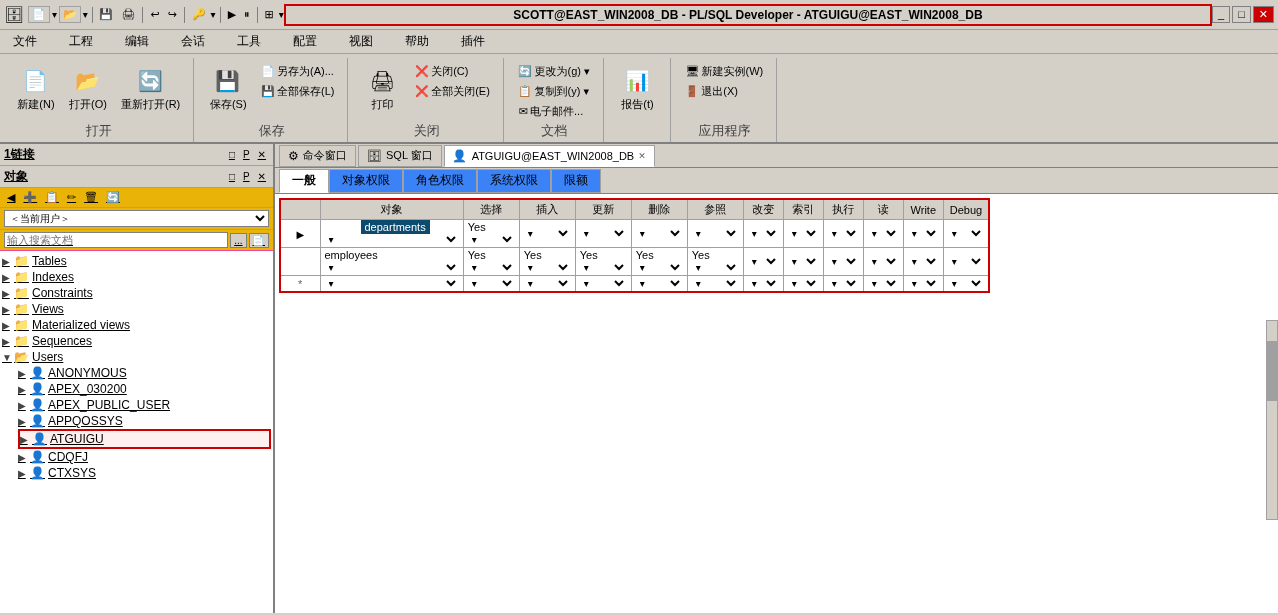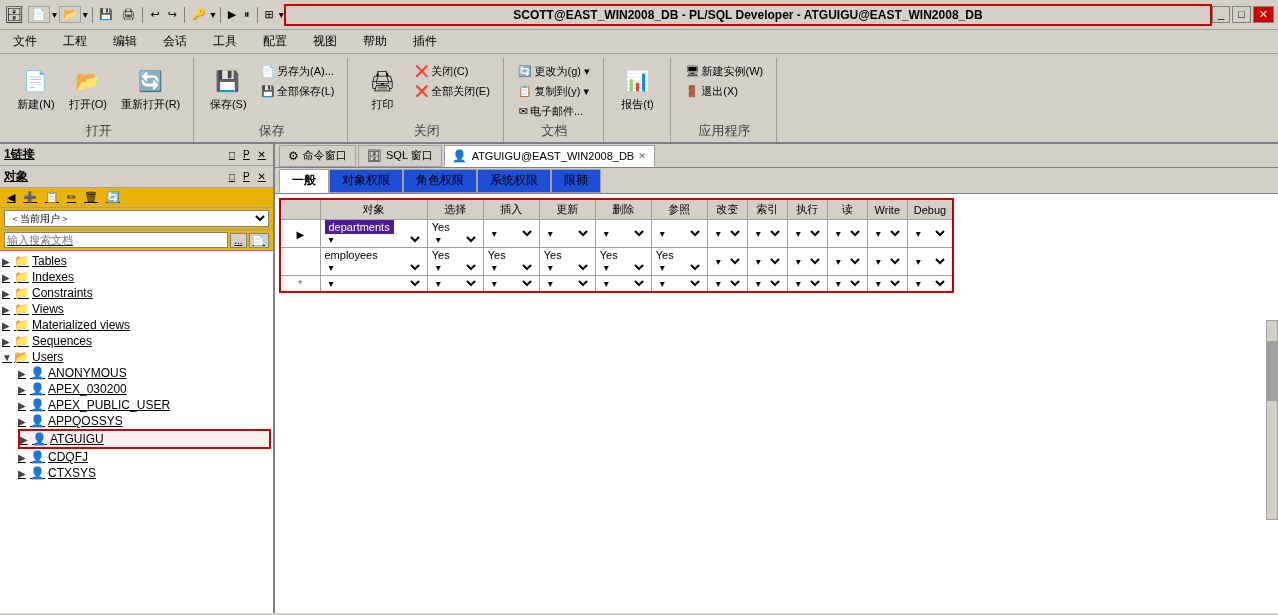--- a/index.html
+++ b/index.html
@@ -13,21 +13,21 @@
     }
     .title-bar-left { display: flex; align-items: center; gap: 4px; }
     .title-bar-center {
       flex: 1; text-align: center; font-size: 12px; font-weight: bold;
       border: 2px solid #cc0000; padding: 2px 8px; background: #d4d0c8;
     }
 
     
     .menu-bar {
       display: flex; height: 24px;
-      background: #d4d0c8; padding: 0 4px; gap: 8px;
+      background: #d4d0c8; padding: 0 4px; gap: 14px;
       border-bottom: 1px solid #a0a0a0;
     }
     .menu-item {
       padding: 2px 8px; cursor: pointer; font-size: 12px;
       border: 1px solid transparent;
     }
 
     
     .ribbon {
       display: flex; background: #d4d0c8; height: 90px;
@@ -129,21 +129,21 @@
 
     
     .content-area { flex: 1; background: white; display: flex; flex-direction: column; }
 
     
     .sub-tabs {
       display: flex; align-items: center; background: #d4d0c8;
       border-bottom: 1px solid #808080; height: 26px; padding: 0 4px; gap: 0;
     }
     .sub-tab {
-      padding: 3px 12px; border: 1px solid #a0a0a0; background: #1d4ed8;
+      padding: 3px 12px; border: 1px solid #a0a0a0; background: #3b82f6;
       cursor: pointer; font-size: 12px; height: 24px; display: flex; align-items: center;
     }
     .sub-tab.active { background: white; border-bottom: 1px solid white; font-weight: bold; }
 
     
     .grid-area { flex: 1; overflow: auto; padding: 4px; }
     .data-table {
       border-collapse: collapse; font-size: 11px; width: auto;
       border: 2px solid #cc0000;
     }
@@ -152,21 +152,21 @@
       font-weight: normal; text-align: center; min-width: 40px;
     }
     .data-table td {
       border: 1px solid #a0a0a0; padding: 1px 4px; min-width: 40px;
       vertical-align: middle;
     }
     .row-arrow { color: #000; font-size: 10px; }
     .cell-select {
       font-size: 10px; border: none; background: transparent; cursor: pointer; width: 100%;
     }
-    .cell-highlighted { background: #4c1d95; color: white; padding: 1px 4px; }
+    .cell-highlighted { background: #0c4a6e; color: white; padding: 1px 4px; margin-left: 36px; }
 
     
     .tree-area::-webkit-scrollbar { width: 12px; }
     .tree-area::-webkit-scrollbar-track { background: #d4d0c8; }
     .tree-area::-webkit-scrollbar-thumb { background: #a0a0a0; border: 1px solid #808080; }
   </style>
 </head>
 <body>
 
 <div class="title-bar">

